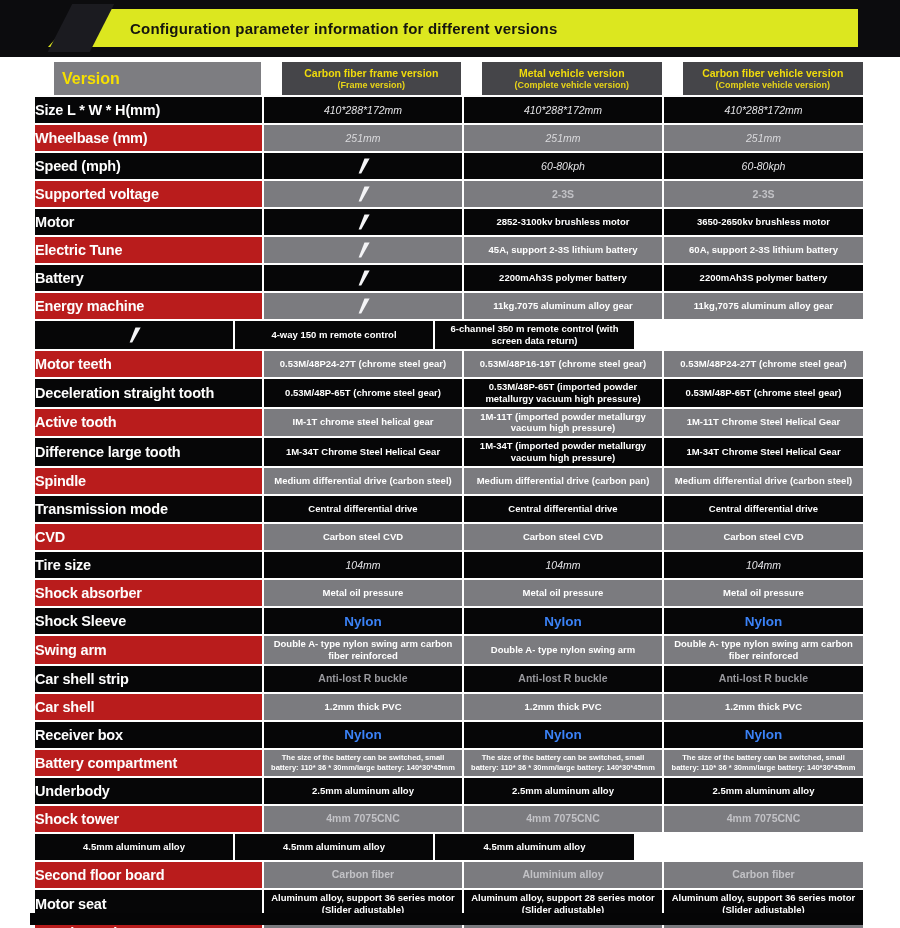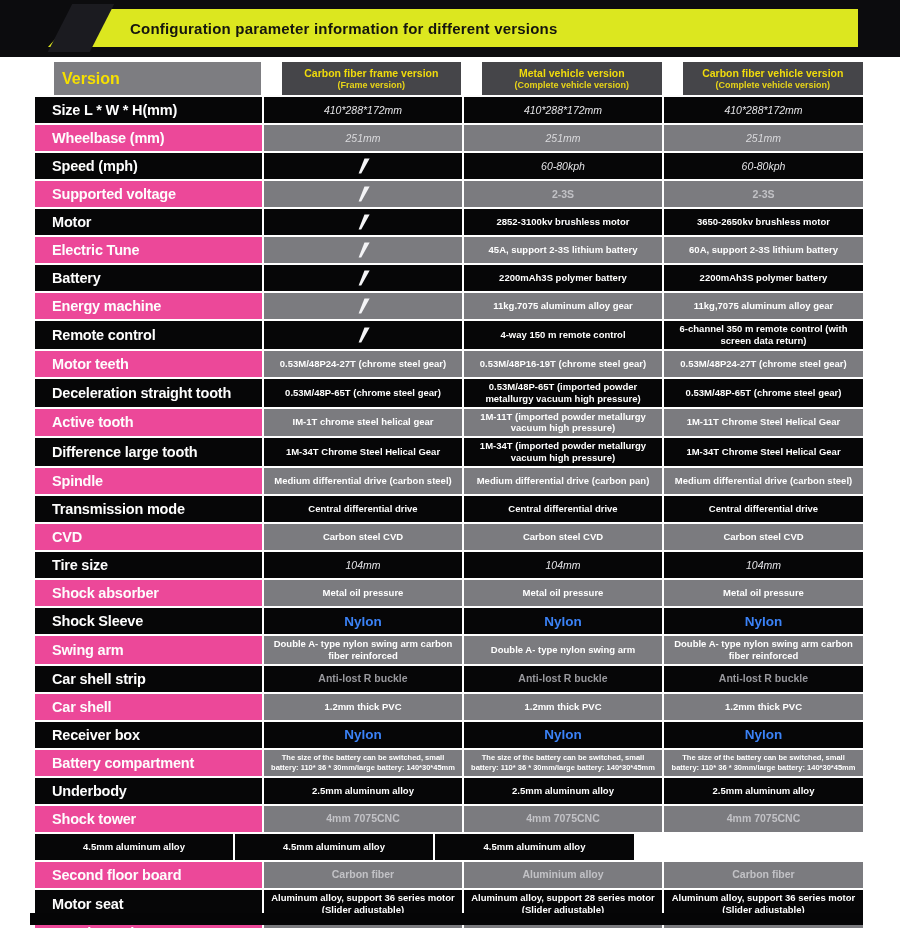--- a/index.html
+++ b/index.html
@@ -40,28 +40,28 @@
   }
   .corner-label{font-size:16px;font-weight:bold;color:#f6e000;}
   .h-title{font-size:10.5px;font-weight:bold;color:#f0db0c;line-height:1.25;}
   .h-sub{font-size:9px;font-weight:bold;color:#e8d418;line-height:1.2;}
   .row{min-height:26px;}
   .cell{
     box-sizing:border-box;display:flex;align-items:center;justify-content:center;
     text-align:center;border-right:2px solid #fff;padding:2px 6px;
   }
   .label-cell{
-    width:229px;justify-content:flex-start;text-align:left;padding-left:17px;
+    width:229px;justify-content:flex-start;text-align:left;padding-left:0;
     font-size:14.5px;font-weight:bold;color:#fdfdfd;letter-spacing:-0.2px;
   }
   .value-cell{width:200px;}
   .row .cell:last-child{border-right:none;width:199px;}
   .row.dark .cell{background:#060607;}
   .row.gray .cell{background:#7b7b7f;}
-  .row.gray .label-cell{background:#ec4899;}
+  .row.gray .label-cell{background:#b91c1c;}
   
   .bold{font-weight:bold;font-size:9.5px;color:#ffffff;line-height:1.25;}
   .italic{font-style:italic;font-size:10.5px;color:#e3e3e6;font-weight:400;}
   .row.gray .italic{color:#dadadd;}
   .muted{font-weight:bold;font-size:10.5px;color:#98989d;line-height:1.2;}
   .row.gray .muted{color:#c2c2c6;}
   .muted-large{font-weight:700;font-size:13.5px;color:#3b82f6;}
   .small{font-weight:bold;font-size:7.5px;color:#ffffff;line-height:1.3;}
   .slash-wrap{display:flex;align-items:center;justify-content:center;}
   
@@ -162,21 +162,20 @@
         <div class="cell label-cell">Energy machine</div>
         <div class="cell value-cell slash slash-wrap">
           <svg viewBox="0 0 40 46" width="13" height="16" aria-hidden="true">
             <polygon points="23,0 39,0 13,46 5,46" fill="#f4f4f6"></polygon>
           </svg>
         </div>
         <div class="cell value-cell bold">11kg.7075 aluminum alloy gear</div>
         <div class="cell value-cell bold">11kg,7075 aluminum alloy gear</div>
       </div>
       <div class="row dark">
-        <div class="cell label-cell">Remote control</div>
         <div class="cell value-cell slash slash-wrap">
           <svg viewBox="0 0 40 46" width="13" height="16" aria-hidden="true">
             <polygon points="23,0 39,0 13,46 5,46" fill="#f4f4f6"></polygon>
           </svg>
         </div>
         <div class="cell value-cell bold">4-way 150 m remote control</div>
         <div class="cell value-cell bold">6-channel 350 m remote control (with screen data return)</div>
       </div>
       <div class="row gray">
         <div class="cell label-cell">Motor teeth</div>

